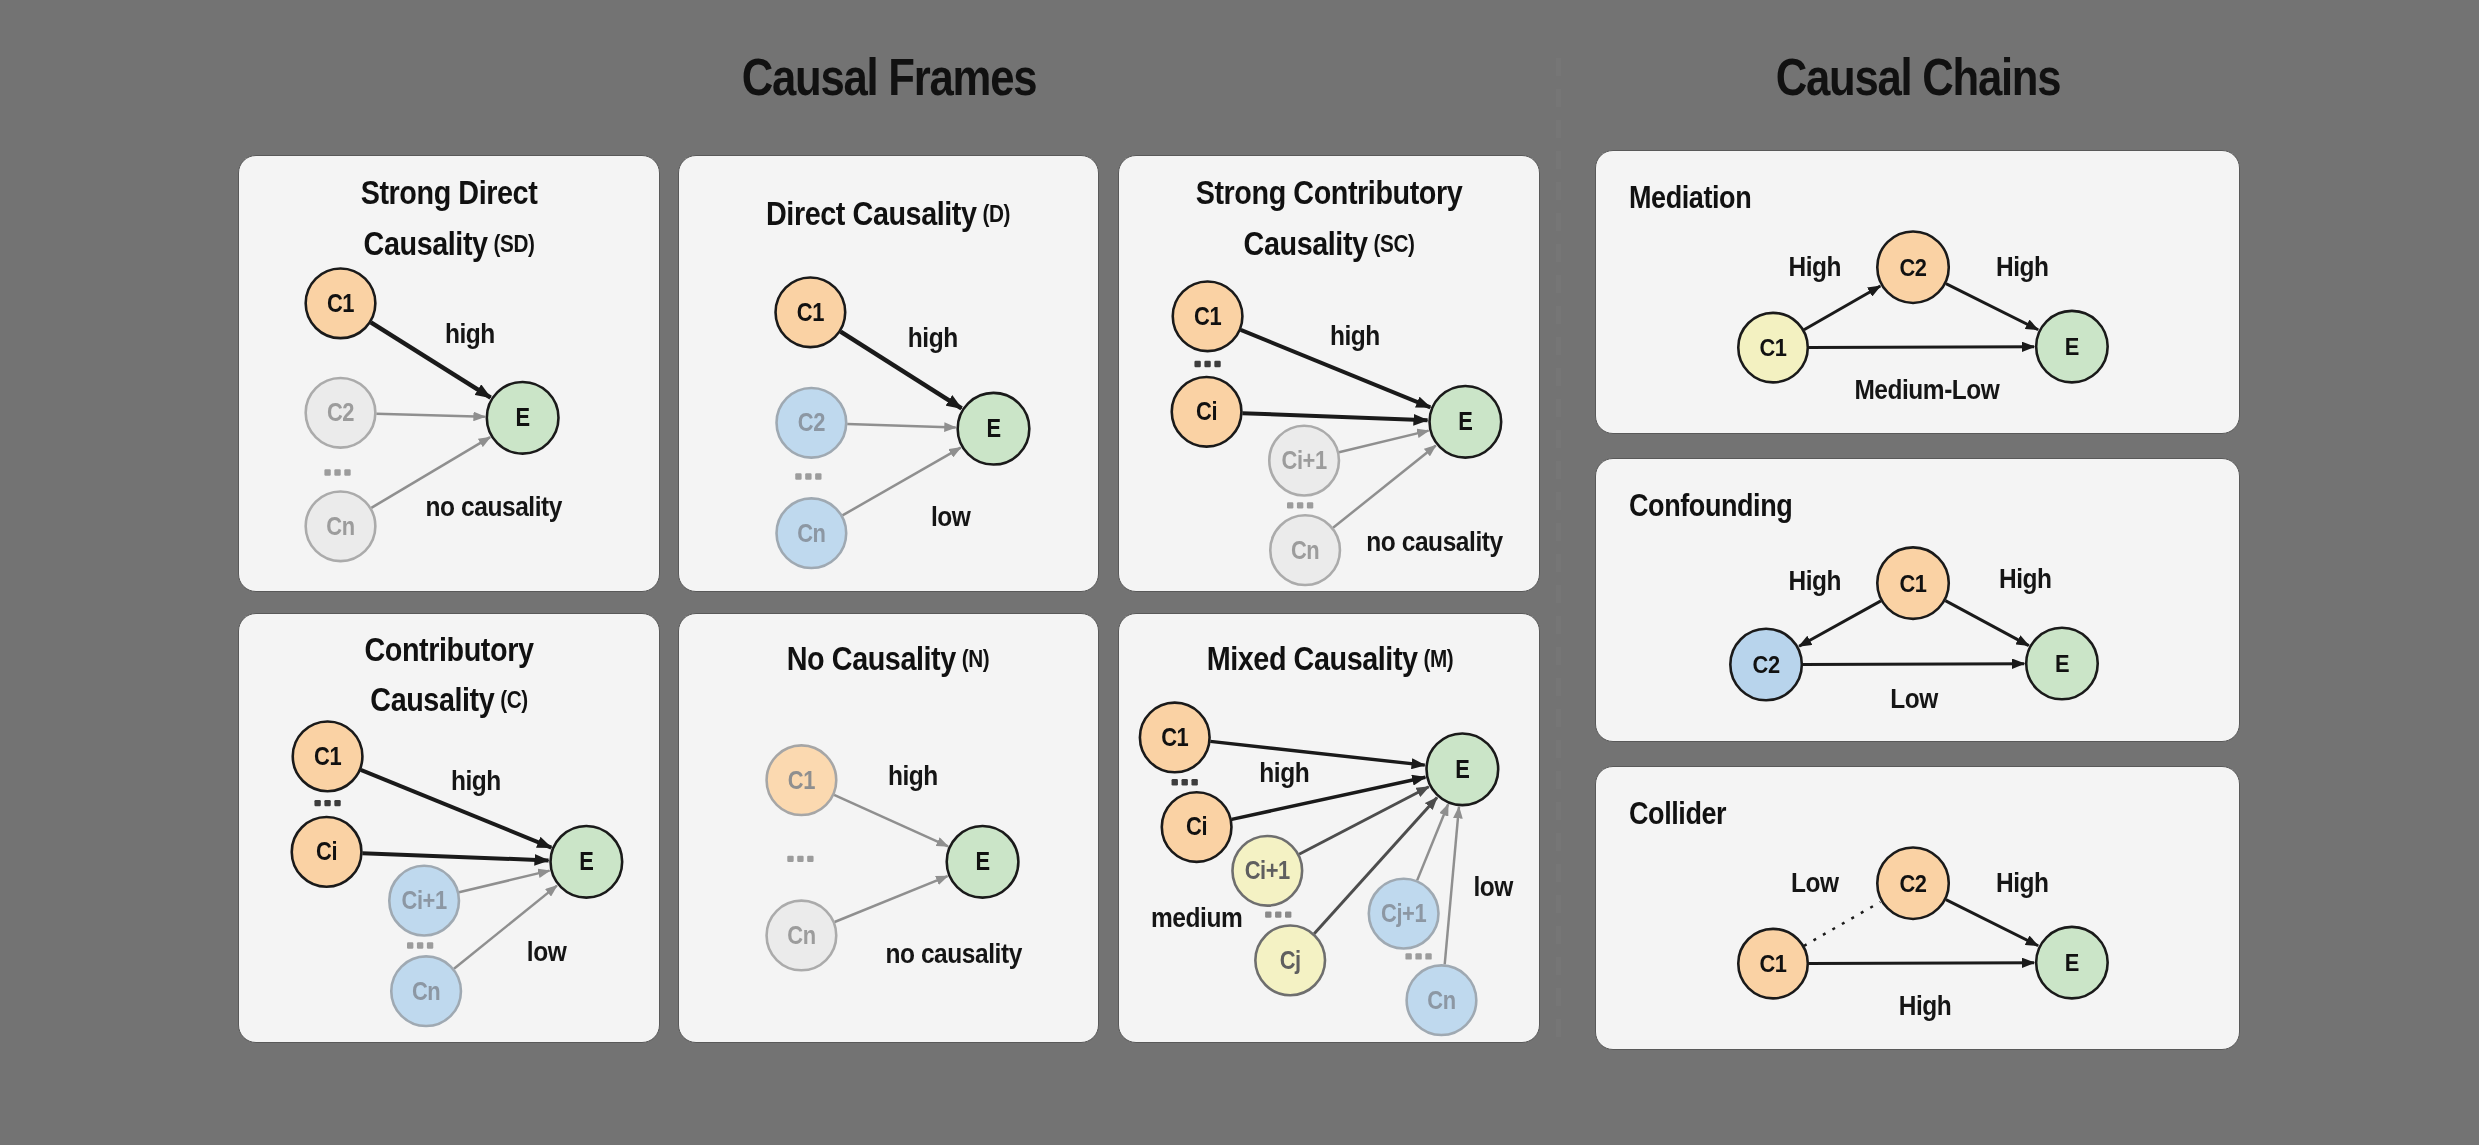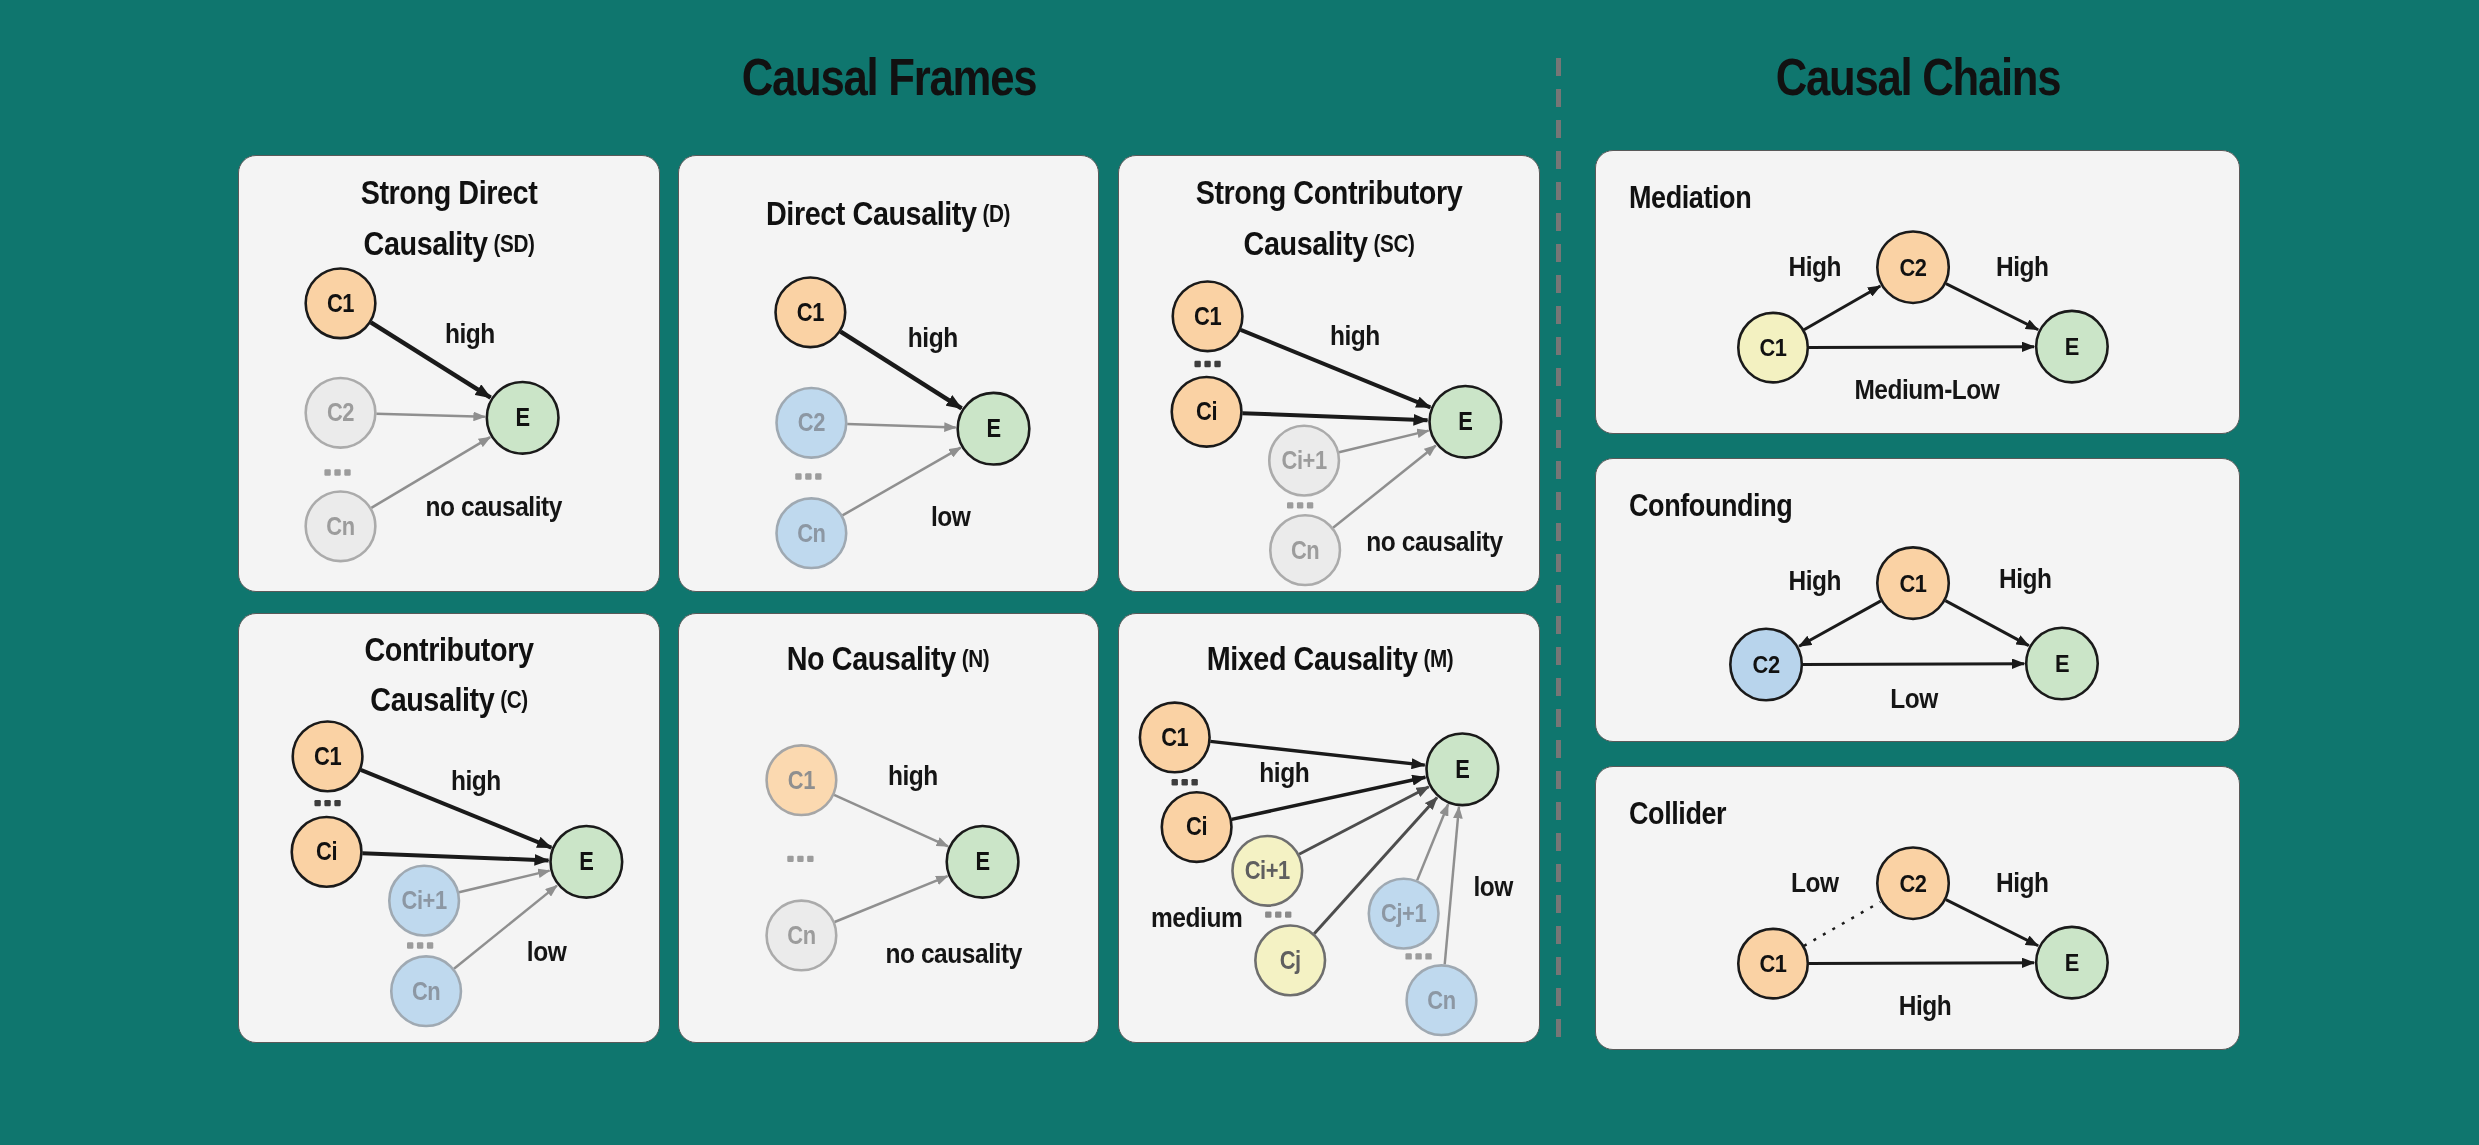--- a/index.html
+++ b/index.html
@@ -1,16 +1,16 @@
 <!DOCTYPE html>
 <html><head>
 <meta charset="utf-8">
 <style>
   html,body{margin:0;padding:0;background:#ffffff;}
-  .stage{position:relative;width:2479px;height:1145px;background:#0f766e;overflow:hidden;
+  .stage{position:relative;width:2479px;height:1145px;background:#737373;overflow:hidden;
          font-family:"Liberation Sans",sans-serif;}
   .header{position:absolute;top:47px;width:600px;height:60px;line-height:60px;text-align:center;
           font-size:52px;font-weight:bold;letter-spacing:-1.5px;color:#111;
           transform:scaleX(0.84);}
   .panel{position:absolute;background:#F4F4F4;border:1.5px solid #595959;border-radius:18px;
          box-sizing:border-box;}
   .panel svg{position:absolute;left:0;top:0;width:100%;height:100%;overflow:visible;
              font-family:"Liberation Sans",sans-serif;font-weight:bold;}
   .divider{position:absolute;left:1556px;top:58px;width:5px;height:992px;
            background:repeating-linear-gradient(to bottom,#767676 0px,#767676 18px,

